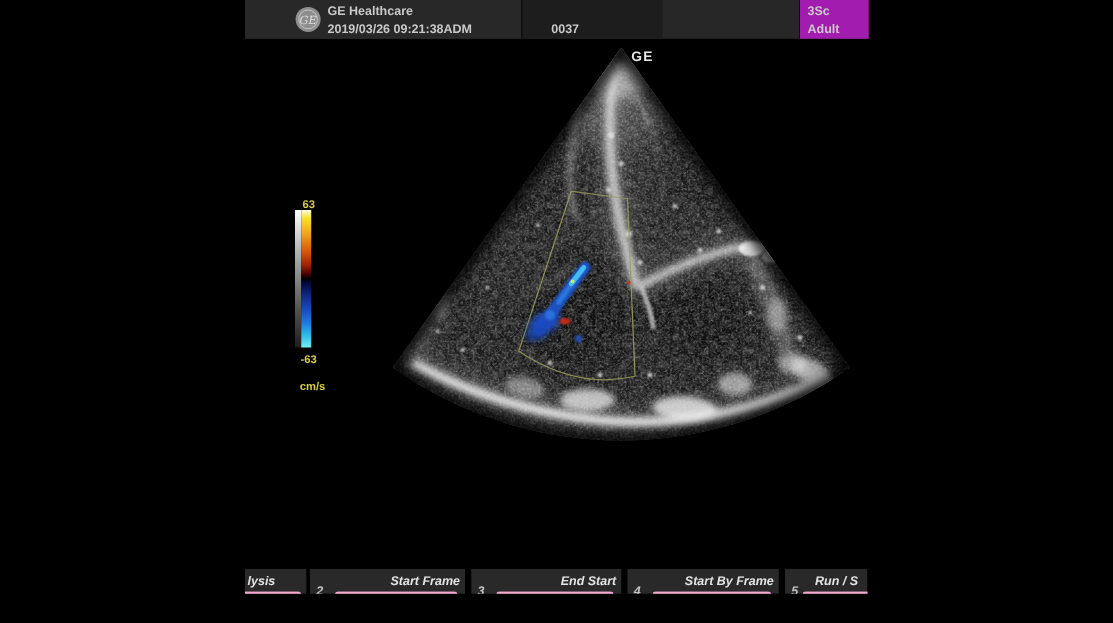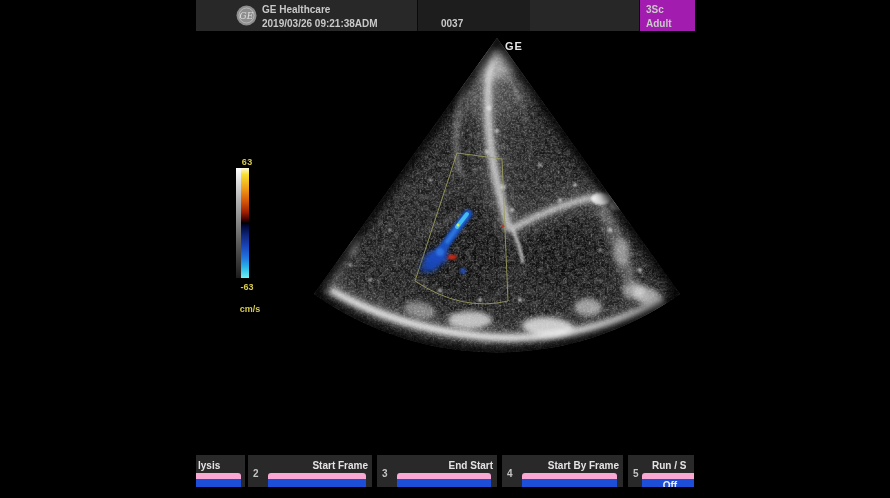--- a/index.html
+++ b/index.html
@@ -20,26 +20,26 @@
   .imgnum{left:23px;top:18px;}
   .mi{left:8px;top:4px;}
   .tis{left:8px;top:18px;}
   .probe{left:6px;top:4px;}
   .preset{left:6px;top:18px;}
 
   
   .ge-mark{position:absolute;left:505px;top:40px;font-size:11px;font-weight:bold;
            color:#e6e6e6;letter-spacing:1px;}
   .cb-label{position:absolute;font-size:9px;font-weight:bold;color:#d6ca4e;text-align:center;}
-  .cb-max{left:234px;top:158px;width:26px;font-family:Liberation Mono, monospace;}
+  .cb-max{left:234px;top:158px;width:26px;}
   .cb-min{left:232px;top:282px;width:30px;}
   .cb-unit{left:234px;top:304px;width:32px;}
 
   
-  .softbar{position:absolute;left:196px;top:455px;width:498px;height:32px;overflow:hidden;}
+  .softbar{position:absolute;left:196px;top:455px;width:498px;height:20px;overflow:hidden;font-style:italic;}
   .cell{position:absolute;top:0;height:36px;background:#292929;}
   .c1{left:0;width:49px;}
   .c2{left:52px;width:124px;}
   .c3{left:181px;width:120px;}
   .c4{left:306px;width:121px;}
   .c5{left:432px;width:66px;}
   .cell .num{position:absolute;left:5px;top:13px;font-size:10px;font-weight:bold;color:#c4c4c4;}
   .cell .lbl{position:absolute;top:5px;left:16px;right:4px;text-align:right;font-size:10px;
              font-weight:bold;color:#e4e4e4;white-space:nowrap;}
   .cell .btn{position:absolute;top:18px;left:20px;right:6px;height:14px;background:#1d4ed8;

